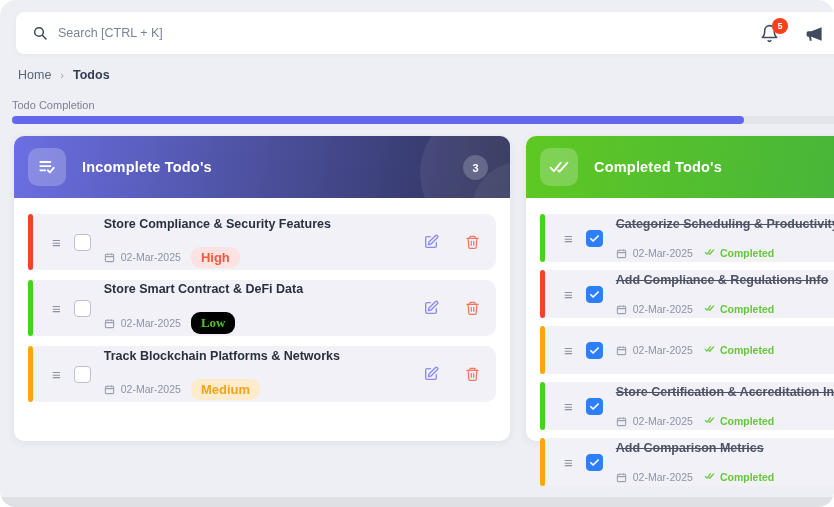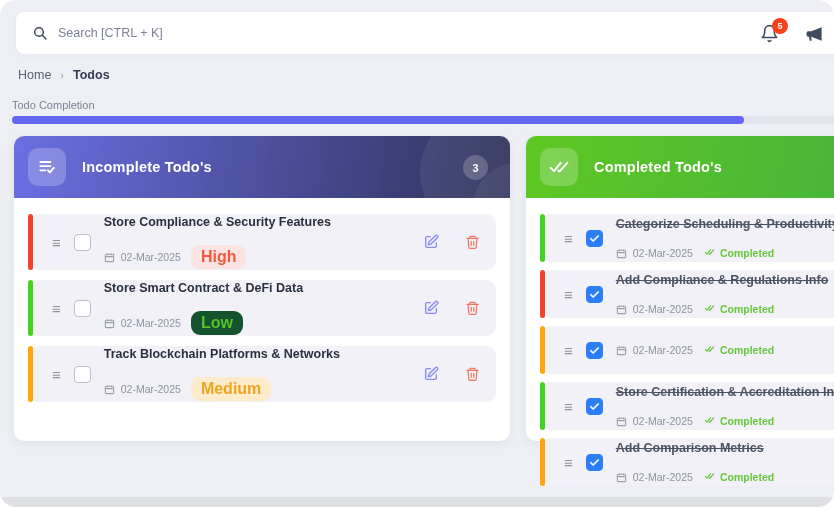--- a/index.html
+++ b/index.html
@@ -66,21 +66,21 @@
   .cb { width:17px; height:17px; border:1.5px solid #bac0cd; border-radius:4px;
             background:#fff; margin-left:13px; flex:0 0 auto; cursor:pointer; }
   .cb-checked { background:#2d7ff7; border-color:#2d7ff7; display:flex; align-items:center;
             justify-content:center; }
   .cb-checked svg { width:11px; height:11px; color:#fff; }
   .todo-text { margin-left:13px; display:flex; flex-direction:column; gap:16px; }
   .todo-title { font-size:12.5px; font-weight:bold; color:#2b3040; }
   .struck { text-decoration:line-through; color:#4d5365; }
   .meta { display:flex; align-items:center; gap:6px; font-size:10.5px; color:#8d93a3; }
   .cal-icon { width:11px; height:11px; color:#9aa0ad; }
-  .badge-pill { font-size:16px; font-weight:bold; padding:3px 10px; border-radius:9px;
+  .badge-pill { font-size:13px; font-weight:bold; padding:3px 10px; border-radius:9px;
             margin-left:4px; }
   .done-label { display:flex; align-items:flex-start; gap:4px; color:#67c73c;
             font-weight:bold; font-size:10.5px; margin-left:4px; }
   .dblcheck { width:13px; height:10px; color:#67c73c; }
   .actions { margin-left:auto; display:flex; align-items:center; gap:26px; }
   .icon-btn { background:none; border:none; cursor:pointer; padding:0; display:flex; }
   .edit-icon { width:16px; height:16px; color:#8a8bf0; }
   .trash-icon { width:15px; height:16px; color:#ee7861; }
 
   .bottom-strip { position:absolute; bottom:0; left:0; width:834px; height:10px;
@@ -180,21 +180,21 @@
     <span class="handle">≡</span>
     <span class="cb"></span>
     <div class="todo-text">
       <span class="todo-title">Store Smart Contract &amp; DeFi Data</span>
       <div class="meta">
         <svg class="cal-icon" viewBox="0 0 24 24" fill="none" stroke="currentColor" stroke-width="2.4">
                     <rect x="3" y="5" width="18" height="16" rx="2"></rect>
                     <path d="M8 3v4M16 3v4M3 10h18"></path>
                   </svg>
         <span>02-Mar-2025</span>
-        <span class="badge-pill" style="background: #14532d; color: rgb(87, 192, 44);">Low</span>
+        <span class="badge-pill" style="background: #000000; color: rgb(87, 192, 44); font-family: Liberation Serif, serif;">Low</span>
       </div>
     </div>
     <div class="actions">
       <button class="icon-btn">
         <svg class="edit-icon" viewBox="0 0 24 24" fill="none" stroke="currentColor" stroke-width="2" stroke-linecap="round" stroke-linejoin="round">
                     <path d="M11 4H6a2 2 0 0 0-2 2v12a2 2 0 0 0 2 2h12a2 2 0 0 0 2-2v-5"></path>
                     <path d="M18.5 2.5a2.1 2.1 0 0 1 3 3L12 15l-4 1 1-4 9.5-9.5z"></path>
                   </svg>
       </button>
       <button class="icon-btn">

